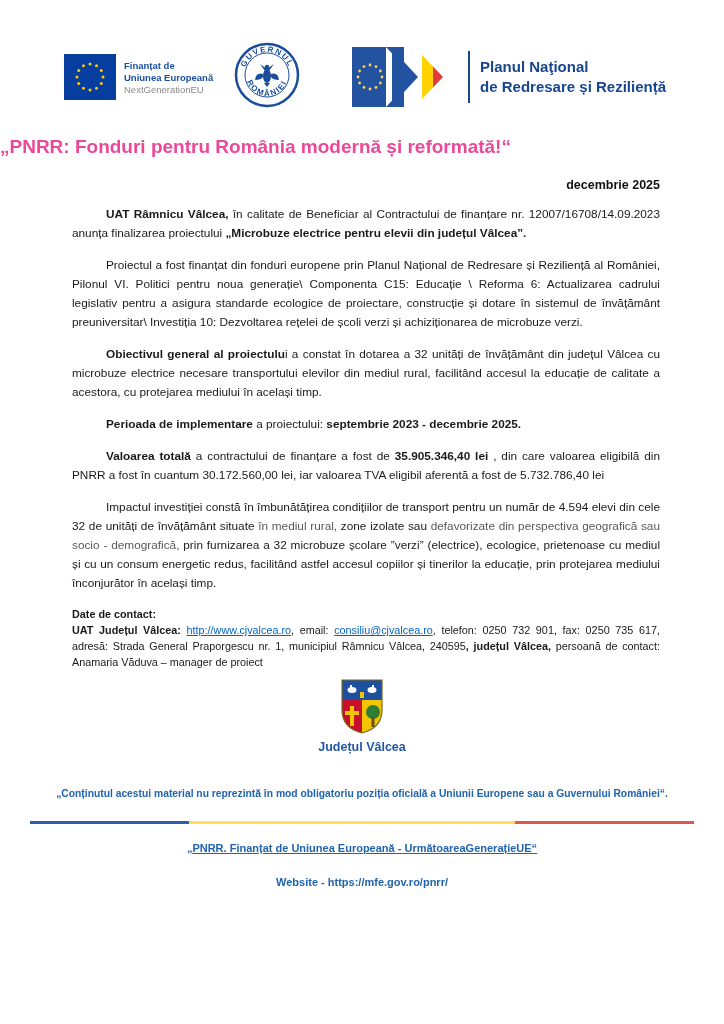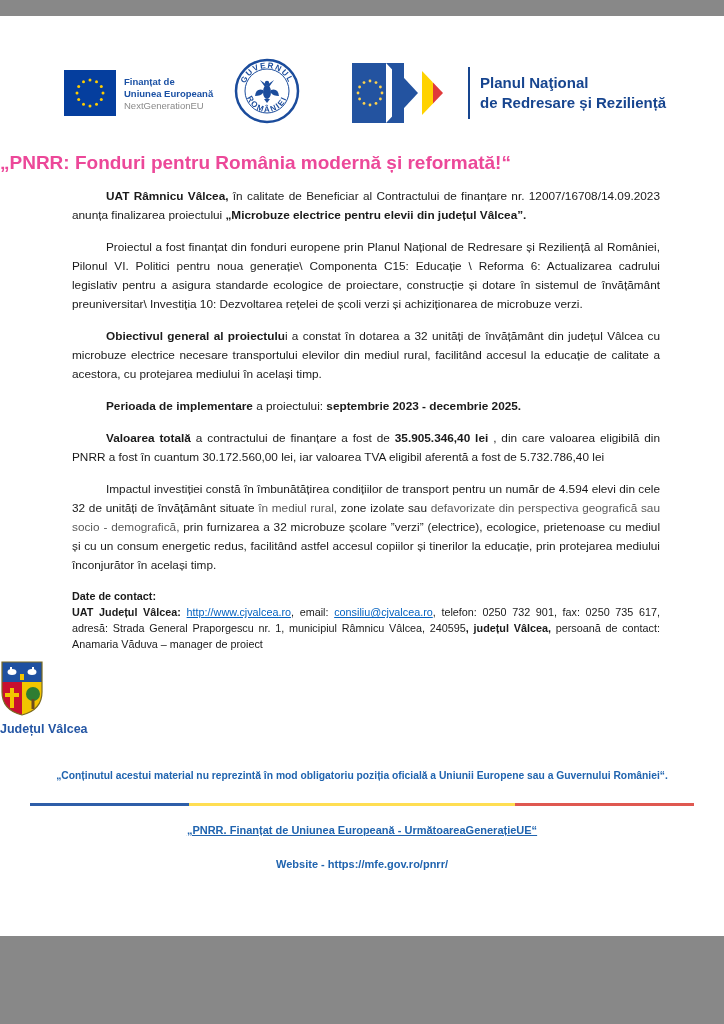--- a/index.html
+++ b/index.html
@@ -1,18 +1,18 @@
 <!DOCTYPE html>
 <html><head>
 <meta charset="utf-8">
 <style>
   * { margin:0; padding:0; box-sizing:border-box; }
   html,body { background:#888; }
   .page {
-    width:724px; height:920px; margin:16px auto; background:#ffffff;
+    width:724px; height:1024px; margin:0 auto; background:#ffffff;
     font-family:"Liberation Sans", sans-serif; color:#1a1a1a;
     position:relative; overflow:hidden;
   }
   
   .logos {
     display:flex; align-items:center; justify-content:space-between;
     padding:42px 58px 0 64px;
   }
   .eu-logo { display:flex; align-items:flex-start; gap:8px; }
   .eu-text { font-size:9.5px; line-height:12px; padding-top:6px; }
@@ -28,21 +28,21 @@
   
   .bodytext { margin:13px 64px 0 72px; font-size:11.8px; line-height:19px; text-align:justify; }
   .bodytext p { text-indent:34px; margin-bottom:13px; }
   .b { font-weight:bold; }
   .muted { color:#595959; }
   a.doclink { color:#0563c1; text-decoration:underline; cursor:pointer; }
   
   .contact { margin:2px 64px 0 72px; font-size:10.8px; line-height:16px; text-align:justify; }
   .contact-heading { font-weight:bold; }
   
-  .emblem { margin-top:8px; text-align:left; }
+  .emblem { margin-top:8px; text-align:center; }
   .emblem-label { margin-top:2px; font-size:12.5px; font-weight:bold; color:#2456a4; }
   
   .disclaimer {
     margin:34px 30px 0 30px; text-align:center;
     font-size:10.3px; font-weight:bold; color:#2064af;
   }
   .tricolor { display:flex; height:3px; margin:22px 30px 0 30px; }
   .tricolor .seg-blue { width:24%; background:#2e5ea8; }
   .tricolor .seg-yellow { width:49%; background:#ffde52; }
   .tricolor .seg-red { width:27%; background:#df5850; }
@@ -134,20 +134,21 @@
       </svg>
       <div class="pnrr-divider"></div>
       <div class="pnrr-text">
         <div>Planul Naţional</div>
         <div>de Redresare și Reziliență</div>
       </div>
     </div>
   </header>
 
   <h2>„PNRR: Fonduri pentru România modernă și reformată!“</h2>
+  <div class="date">decembrie 2025</div>
 
   <div class="bodytext">
     <p><span class="b">UAT Râmnicu Vâlcea, </span><span>în calitate de Beneficiar al Contractului de finanțare nr. 12007/16708/14.09.2023 anunța finalizarea proiectului </span><span class="b">„Microbuze electrice pentru elevii din județul Vâlcea”.</span></p>
 
     <p><span>Proiectul a fost finanțat din fonduri europene prin Planul Național de Redresare și Reziliență al României, Pilonul VI. Politici pentru noua generație\ Componenta C15: Educație \ Reforma 6: Actualizarea cadrului legislativ pentru a asigura standarde ecologice de proiectare, construcție și dotare în sistemul de învățământ preuniversitar\ Investiția 10: Dezvoltarea rețelei de școli verzi și achiziționarea de microbuze verzi.</span></p>
 
     <p><span class="b">Obiectivul general al proiectulu</span><span>i a constat în dotarea a 32 unități de învățământ din județul Vâlcea cu microbuze electrice necesare transportului elevilor din mediul rural, facilitând accesul la educație de calitate a acestora, cu protejarea mediului în același timp.</span></p>
 
     <p><span class="b">Perioada de implementare</span><span> a proiectului: </span><span class="b">septembrie 2023 - decembrie 2025.</span></p>
 

